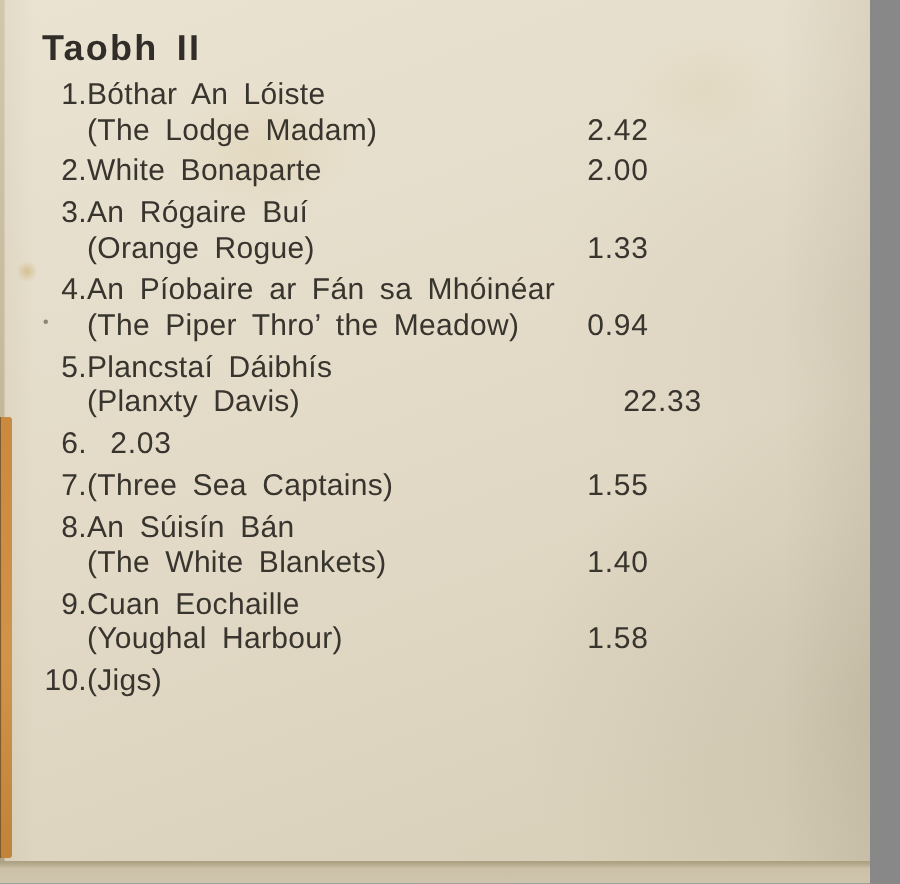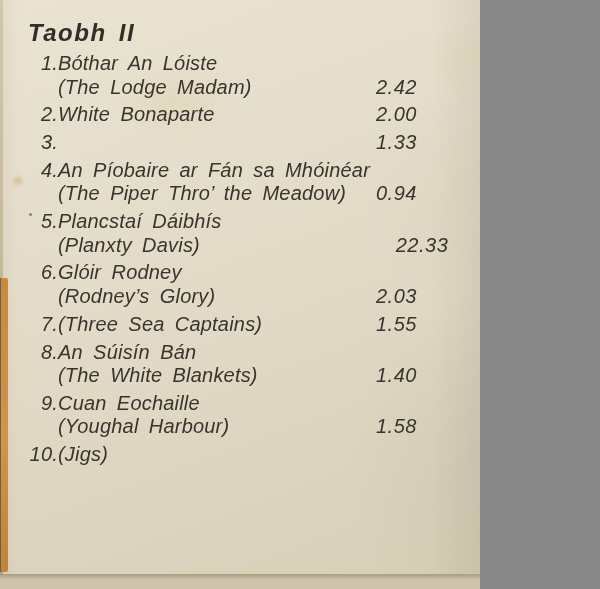--- a/index.html
+++ b/index.html
@@ -2,34 +2,33 @@
 <html style="--paper: #e3dbc8; --ink: #38342e; --orange_strip: #c9893e; --bottom_edge: #cbc0a8;"><head>
 <meta charset="utf-8">
 <style>
   html, body {
     margin: 0;
     padding: 0;
     background: #888;
   }
   .sheet {
     position: relative;
-    width: 480px;
+    width: 580px;
     height: 589px;
     overflow: hidden;
     font-family: "Liberation Sans", sans-serif;
     color: var(--ink, #38342e);
     background:
       radial-gradient(90px 60px at 175px 100px, rgba(205,175,105,.14), transparent 70%),
       radial-gradient(10px 10px at 18px 181px, rgba(190,150,60,.40), transparent 70%),
       radial-gradient(70px 50px at 470px 60px, rgba(210,195,150,.18), transparent 75%),
       radial-gradient(340px 280px at 600px 470px, rgba(125,115,92,.16), transparent 75%),
       radial-gradient(260px 200px at 560px 200px, rgba(140,130,108,.08), transparent 75%),
       linear-gradient(to right, rgba(150,135,105,.10), transparent 4%, transparent 90%, rgba(135,125,100,.12)),
       linear-gradient(160deg, #eae3d2 0%, var(--paper, #e3dbc8) 45%, #dcd3be 80%, #d7ceb7 100%);
-    font-style: italic;
   }
 
   
   .left-edge-line {
     position: absolute;
     left: 0; top: 0;
     width: 3px; height: 100%;
     background: linear-gradient(to bottom, #cfc3a8, #bdae8d 60%, #a8video97e);
     background: linear-gradient(to bottom, #cfc3a8, #bdae8d 60%, #a9997e);
     opacity: .85;
@@ -85,27 +84,27 @@
   }
   .track-num {
     flex: 0 0 58px;
     text-align: right;
   }
   .track-text {
     flex: 0 0 318px;
   }
   .track-duration {
     flex: 0 0 72px;
-    text-align: left;
+    text-align: center;
     align-self: flex-end;
     letter-spacing: 0.5px;
   }
   .track-total {
     flex: 0 0 92px;
-    text-align: center;
+    text-align: right;
     align-self: flex-end;
     letter-spacing: 0.5px;
   }
 </style>
 </head>
 <body>
 
 <div class="sheet">
 
   <div class="left-edge-line"></div>
@@ -131,20 +130,22 @@
       <div class="track-text">
         <div class="track-title">White Bonaparte</div>
       </div>
       <div class="track-duration">2.00</div>
       <div class="track-total"></div>
     </div>
 
     <div class="track">
       <div class="track-num">3.</div>
       <div class="track-text">
+        <div class="track-title">An Rógaire Buí</div>
+        <div class="track-subtitle">(Orange Rogue)</div>
       </div>
       <div class="track-duration">1.33</div>
       <div class="track-total"></div>
     </div>
 
     <div class="track">
       <div class="track-num">4.</div>
       <div class="track-text">
         <div class="track-title">An Píobaire ar Fán sa Mhóinéar</div>
         <div class="track-subtitle">(The Piper Thro’ the Meadow)</div>
@@ -157,24 +158,20 @@
       <div class="track-num">5.</div>
       <div class="track-text">
         <div class="track-title">Plancstaí Dáibhís</div>
         <div class="track-subtitle">(Planxty Davis)</div>
       </div>
       <div class="track-total">22.33</div>
     </div>
 
     <div class="track">
       <div class="track-num">6.</div>
-      <div class="track-text">
-        <div class="track-title">Glóir Rodney</div>
-        <div class="track-subtitle">(Rodney’s Glory)</div>
-      </div>
       <div class="track-duration">2.03</div>
       <div class="track-total"></div>
     </div>
 
     <div class="track">
       <div class="track-num">7.</div>
       <div class="track-text">
         <div class="track-subtitle">(Three Sea Captains)</div>
       </div>
       <div class="track-duration">1.55</div>

